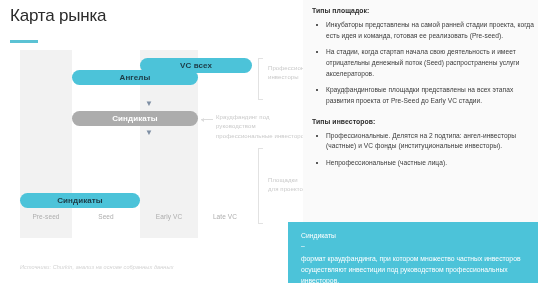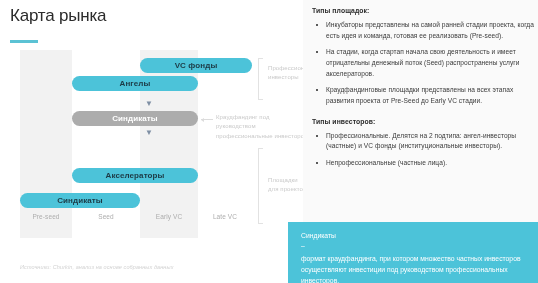--- a/index.html
+++ b/index.html
@@ -234,39 +234,36 @@
   <div class="title-rule"></div>
 
   <div class="chart">
 
     <div class="band b-preseed"></div>
     <div class="band b-seed"></div>
     <div class="band b-early"></div>
     <div class="band b-late"></div>
 
     <div class="bar" style="left:120px; top:8px; width:112px;">
-      <span>VC фонды</span>
-    </div>
-
-    <div class="bar" style="left:52px; top:26px; width:126px;justify-content:center;">
+      <span>VC всех</span>
+    </div>
+
+    <div class="bar" style="left:52px; top:20px; width:126px;justify-content:center;">
       <span>Ангелы</span>
     </div>
 
     <div class="arrow-down" style="left:125px; top:50px;">▼</div>
 
     <div class="bar grey" style="left:52px; top:61px; width:126px;">
       <span>Синдикаты</span>
     </div>
 
     <div class="arrow-down" style="left:125px; top:79px;">▼</div>
 
 
-    <div class="bar" style="left:52px; top:118px; width:126px;">
-      <span>Акселераторы</span>
-    </div>
 
     <div class="bar" style="left:0px; top:143px; width:120px;">
       <span>Синдикаты</span>
     </div>
 
     <div class="axis-label a-preseed">Pre-seed</div>
     <div class="axis-label a-seed">Seed</div>
     <div class="axis-label a-early">Early VC</div>
     <div class="axis-label a-late">Late VC</div>
   </div>

